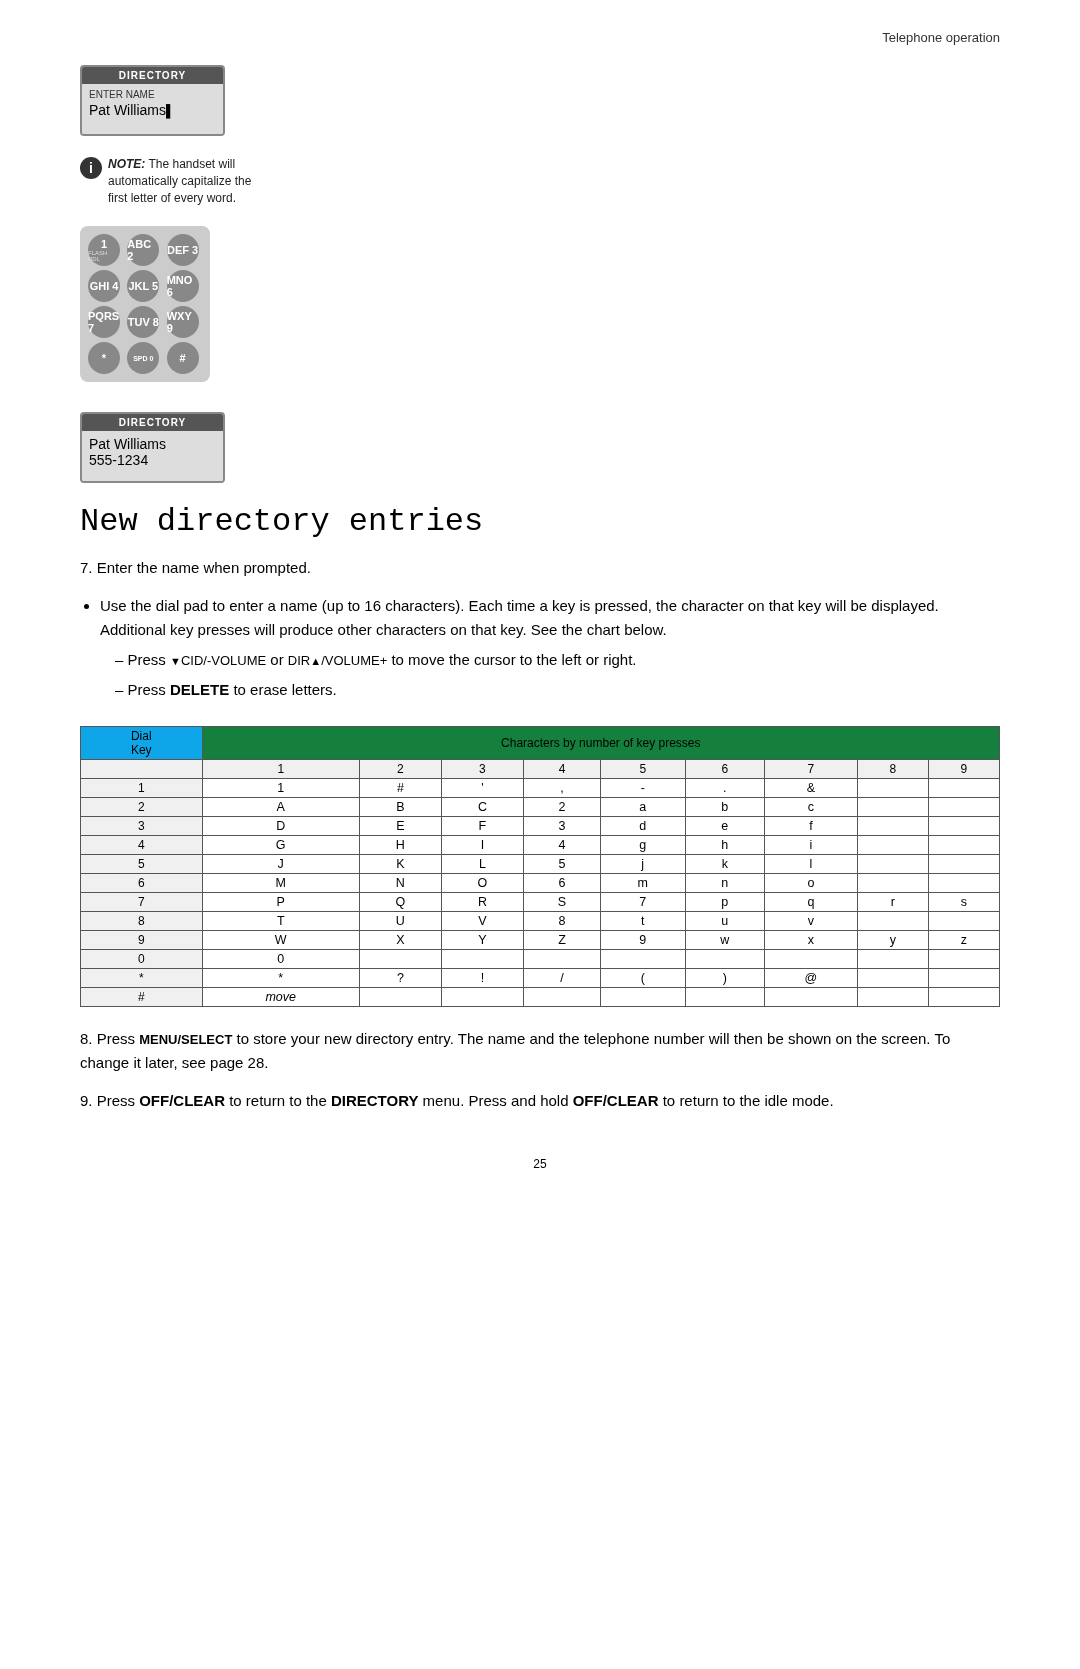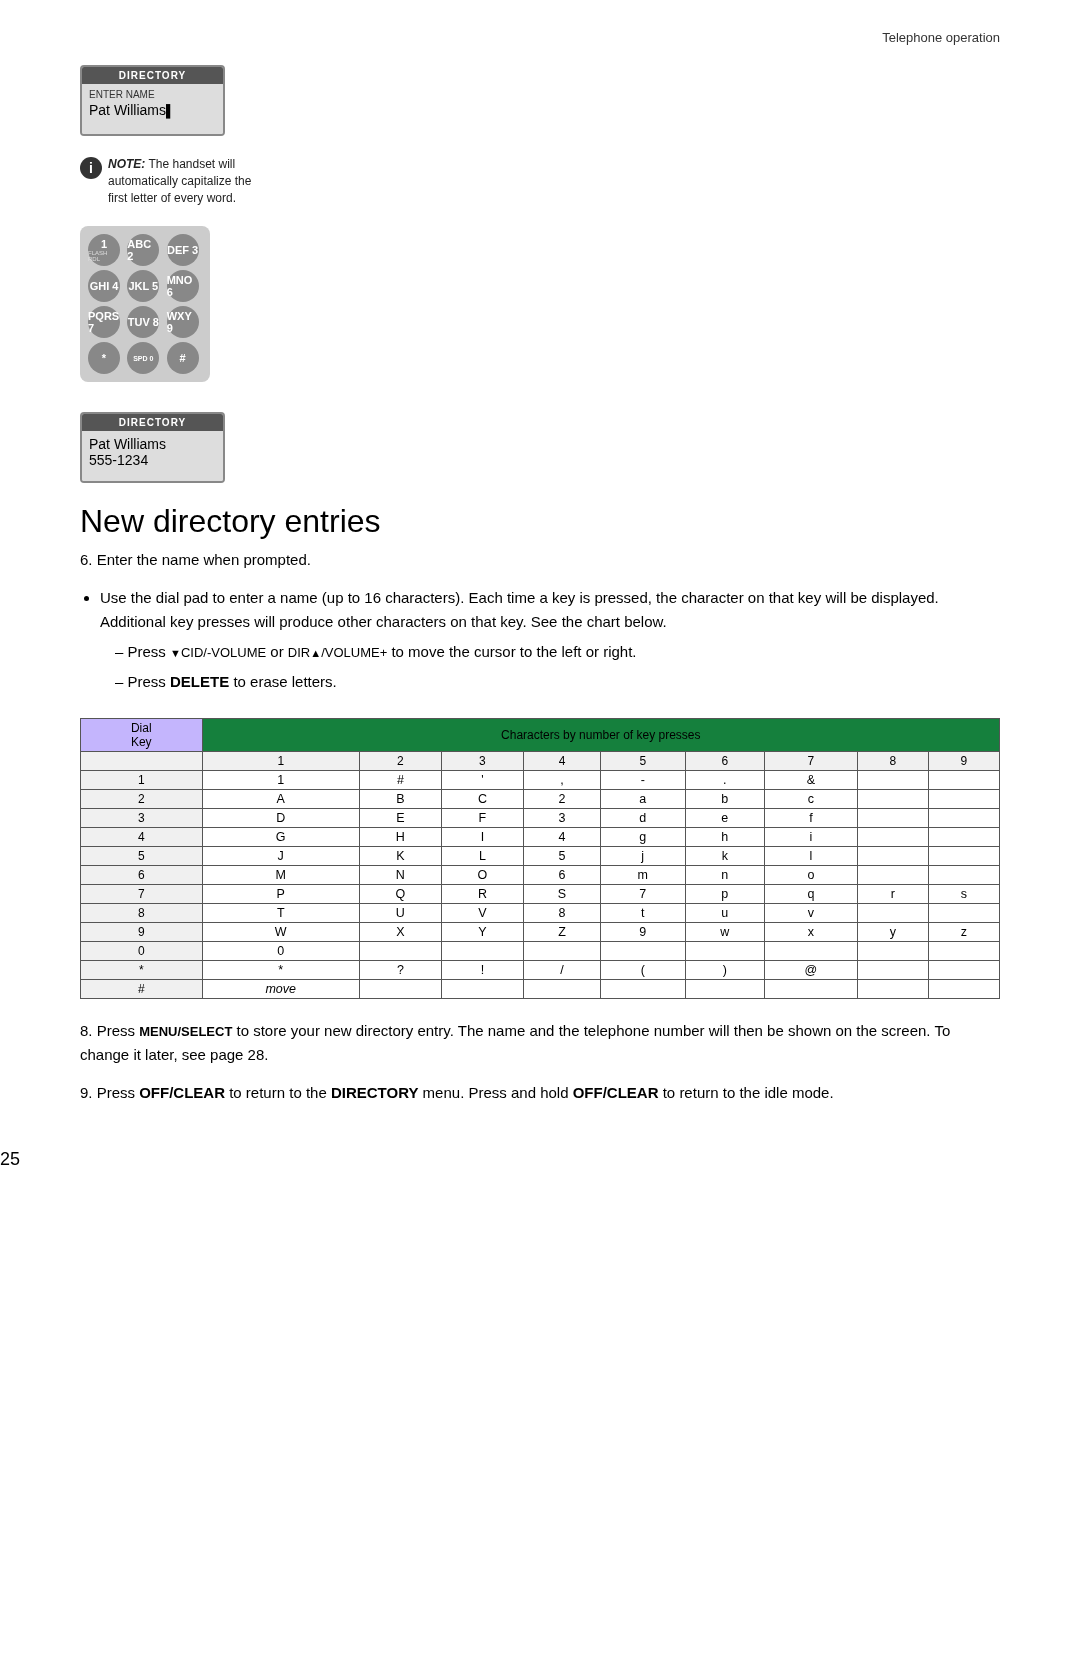--- a/index.html
+++ b/index.html
@@ -28,22 +28,22 @@
       width: 210px;
       flex-shrink: 0;
       padding-right: 20px;
     }
     .right-column {
       flex: 1;
     }
     .page-title {
       font-size: 32px;
       font-weight: normal;
-      margin-bottom: 8px;
-      font-family: Liberation Sans, sans-serif;
+      margin-bottom: 16px;
+      font-family: Liberation Mono, monospace;
     }
     
     .lcd-screen {
       border: 2px solid #888;
       background: #e8e8e8;
       border-radius: 4px;
       width: 145px;
       padding: 0;
       margin-bottom: 20px;
       overflow: hidden;
@@ -192,22 +192,23 @@
     .char-table th {
       background: #f0f0f0;
       font-weight: normal;
       font-size: 12px;
     }
     .table-container {
       margin-bottom: 18px;
     }
     
     .page-footer {
+      text-align: center;
       padding: 30px 0 20px 0;
-      font-size: 18px;
+      font-size: 12px;
     }
     .small-caps { font-variant: small-caps; font-size: 13px; }
   </style>
 </head>
 <body>
 
 <div class="page-header">Telephone operation</div>
 
 <div class="content-area">
 
@@ -283,41 +284,41 @@
         <div class="lcd-value">555-1234</div>
       </div>
     </div>
 
   </div>
 
   <div class="right-column">
 
     <h1 class="page-title">New directory entries</h1>
 
-    <p class="step-text">6. Enter the name when prompted.</p>
+    <p class="step-text">7. Enter the name when prompted.</p>
 
     <ul class="bullet-list">
       <li>
         <span>Use the dial pad to enter a name (up to 16 characters). Each time a key is pressed, the character on that key will be displayed. Additional key presses will produce other characters on that key. See the chart below.</span>
         <ul class="sub-list">
           <li>
             Press <span style="font-size:11px;">▼</span><span class="small-caps">CID/-VOLUME</span><span> or </span><span class="small-caps">DIR</span><span style="font-size:11px;">▲</span><span class="small-caps">/VOLUME+</span><span> to move the cursor to the left or right.</span>
           </li>
           <li>
             Press <strong>DELETE</strong><span> to erase letters.</span>
           </li>
         </ul>
       </li>
     </ul>
 
     <div class="table-container">
       <table class="char-table">
         <thead>
           <tr>
-            <th rowspan="1" style="background:#c4b5fd;">Dial<br>Key</th>
+            <th rowspan="1" style="background:#0ea5e9;">Dial<br>Key</th>
             <th colspan="9" style="background:#15803d; font-size:12px;">Characters by number of key presses</th>
           </tr>
           <tr>
             <th style="background:#f0f0f0;"></th>
             <th style="background:#f0f0f0;">1</th>
             <th style="background:#f0f0f0;">2</th>
             <th style="background:#f0f0f0;">3</th>
             <th style="background:#f0f0f0;">4</th>
             <th style="background:#f0f0f0;">5</th>
             <th style="background:#f0f0f0;">6</th>

